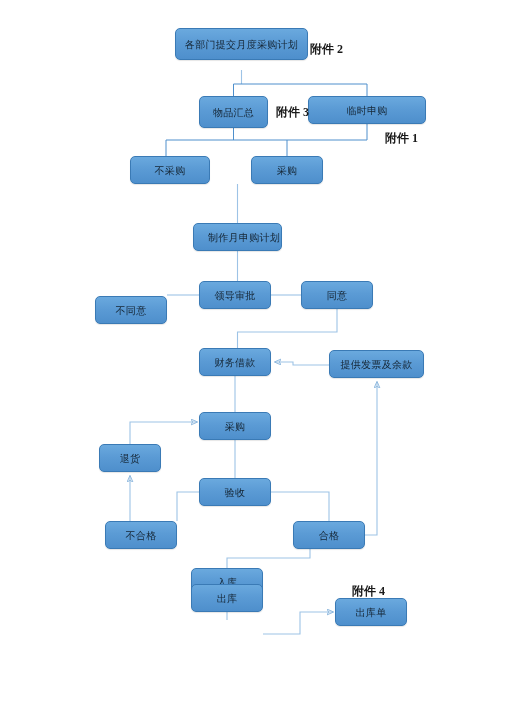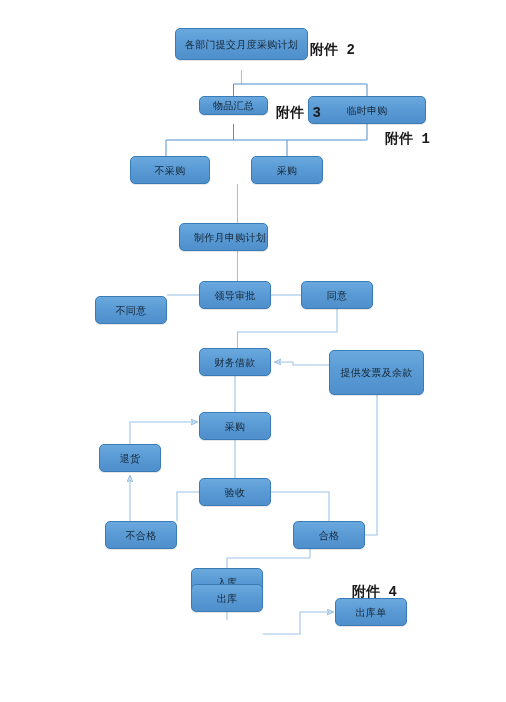--- a/index.html
+++ b/index.html
@@ -45,25 +45,25 @@
     letter-spacing: 0.3px;
     box-shadow: 0 1px 1px rgba(0,0,0,0.10);
   }
   .node-label {
     display: block;
     white-space: nowrap;
     color: #152635;
   }
   .annot {
     position: absolute;
-    font-size: 14px;
+    font-size: 12px;
     color: #1a1a1a;
     font-weight: bold;
     white-space: nowrap;
-    font-family: Liberation Mono, monospace;
+    font-family: Liberation Serif, serif;
   }
 </style>
 </head>
 <body>
 
 <div id="canvas">
 
   <svg id="svg-layer" viewBox="0 0 506 702" xmlns="http://www.w3.org/2000/svg">
     <defs>
       <marker id="arrowhead" markerWidth="7" markerHeight="7" refX="5.4" refY="2.6" orient="auto" markerUnits="strokeWidth">
@@ -116,57 +116,57 @@
       <path d="M227,596 L227,620" stroke="#9DC3E6"></path>
 
       <path d="M263,634 L300,634 L300,612 L333,612" stroke="#9DC3E6" marker-end="url(#arrowhead)"></path>
     </g>
   </svg>
 
   <div class="node" style="left:175px; top:28px; width:133px; height:32px;">
     <span class="node-label">各部门提交月度采购计划</span>
   </div>
 
-  <div class="node" style="left:199px; top:96px; width:69px; height:19px;">
+  <div class="node" style="left:199px; top:96px; width:69px; height:32px;">
     <span class="node-label">物品汇总</span>
   </div>
 
   <div class="node" style="left:308px; top:96px; width:118px; height:28px;">
     <span class="node-label">临时申购</span>
   </div>
 
   <div class="node" style="left:130px; top:156px; width:80px; height:28px;">
     <span class="node-label">不采购</span>
   </div>
 
   <div class="node" style="left:251px; top:156px; width:72px; height:28px;">
     <span class="node-label">采购</span>
   </div>
 
-  <div class="node" style="left:179px; top:223px; width:89px; height:28px;padding-left:13px;">
+  <div class="node" style="left:193px; top:223px; width:89px; height:28px;padding-left:13px;">
     <span class="node-label">制作月申购计划</span>
   </div>
 
   <div class="node" style="left:95px; top:281px; width:72px; height:28px;margin-top:15px;">
     <span class="node-label">不同意</span>
   </div>
 
   <div class="node" style="left:199px; top:281px; width:72px; height:28px;">
     <span class="node-label">领导审批</span>
   </div>
 
   <div class="node" style="left:301px; top:281px; width:72px; height:28px;">
     <span class="node-label">同意</span>
   </div>
 
   <div class="node" style="left:199px; top:348px; width:72px; height:28px;">
     <span class="node-label">财务借款</span>
   </div>
 
-  <div class="node" style="left:329px; top:350px; width:95px; height:45px;text-align:right;">
+  <div class="node" style="left:329px; top:350px; width:95px; height:28px;text-align:right;">
     <span class="node-label">提供发票及余款</span>
   </div>
 
   <div class="node" style="left:199px; top:412px; width:72px; height:28px;">
     <span class="node-label">采购</span>
   </div>
 
   <div class="node" style="left:99px; top:444px; width:62px; height:28px;">
     <span class="node-label">退货</span>
   </div>

